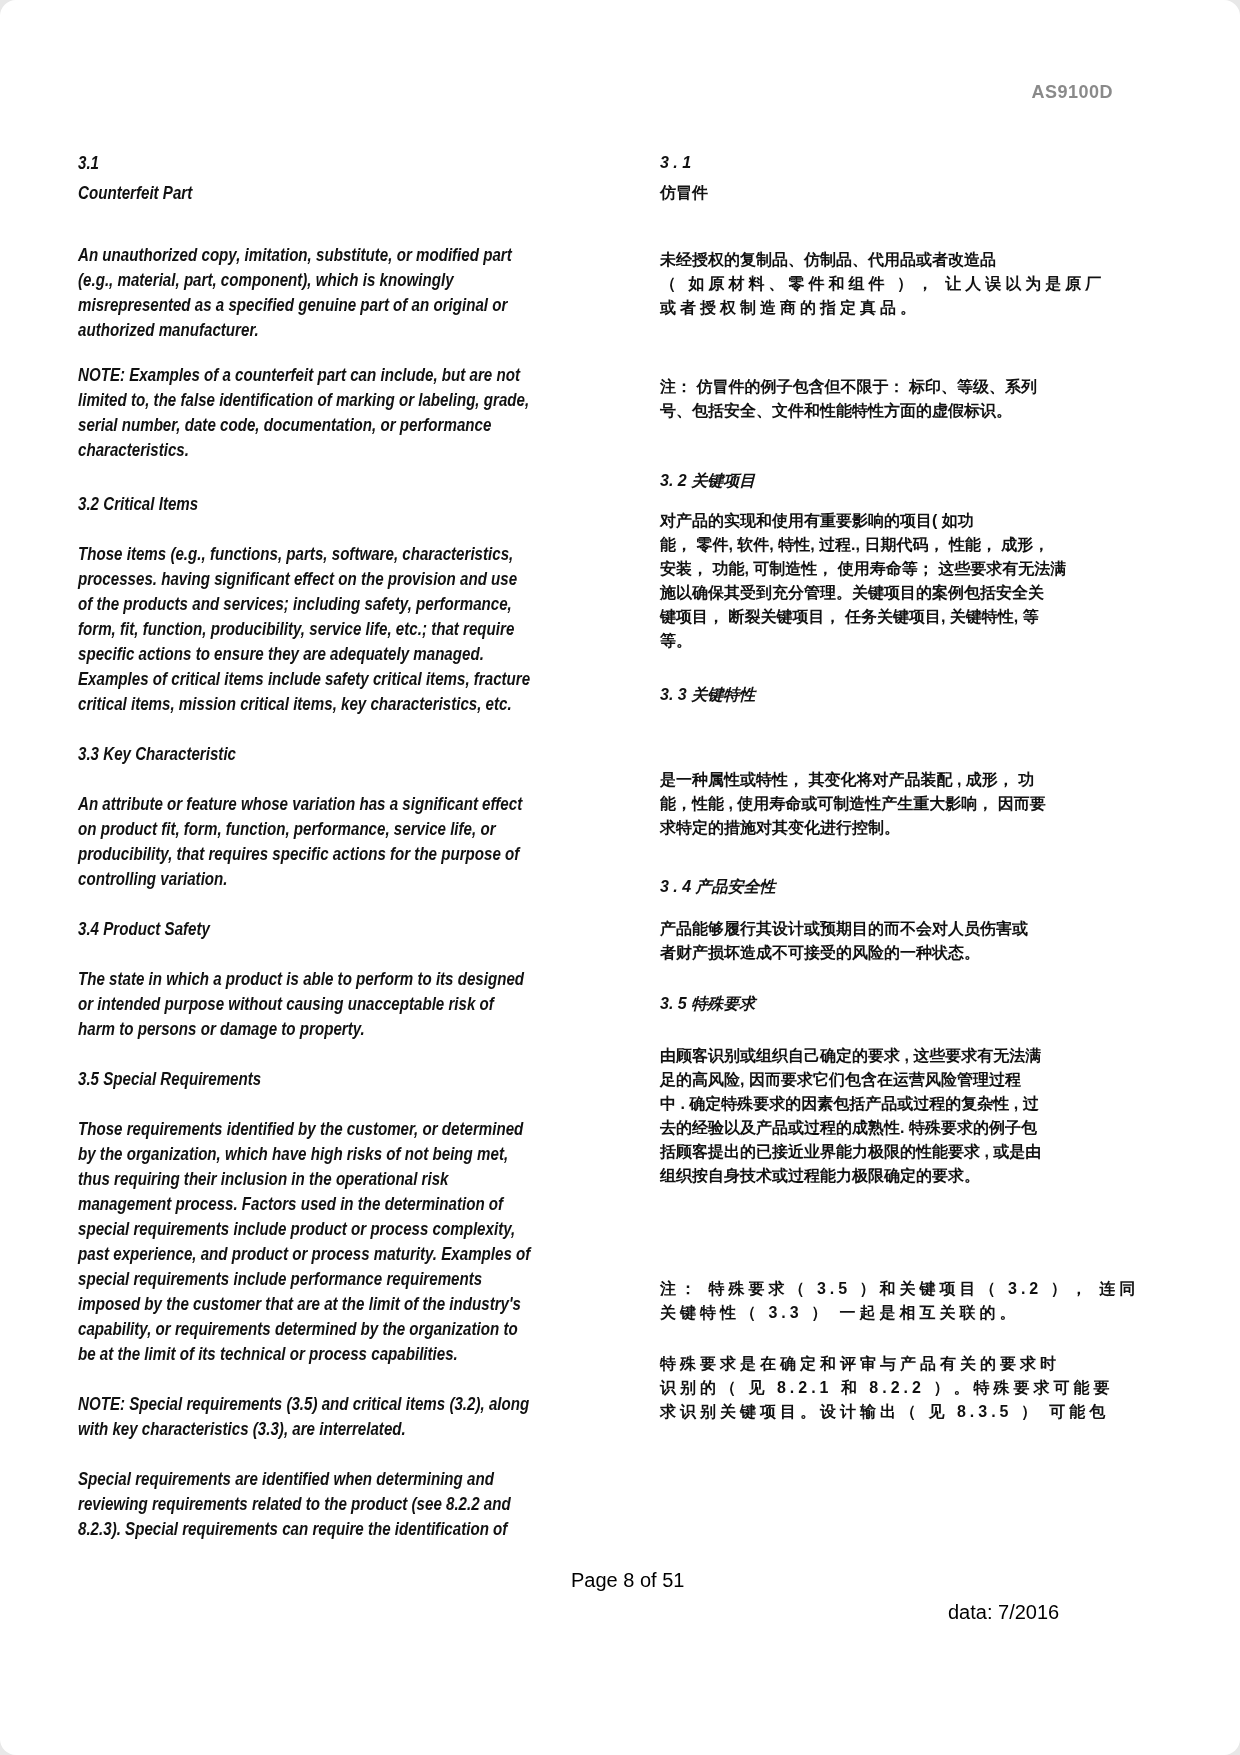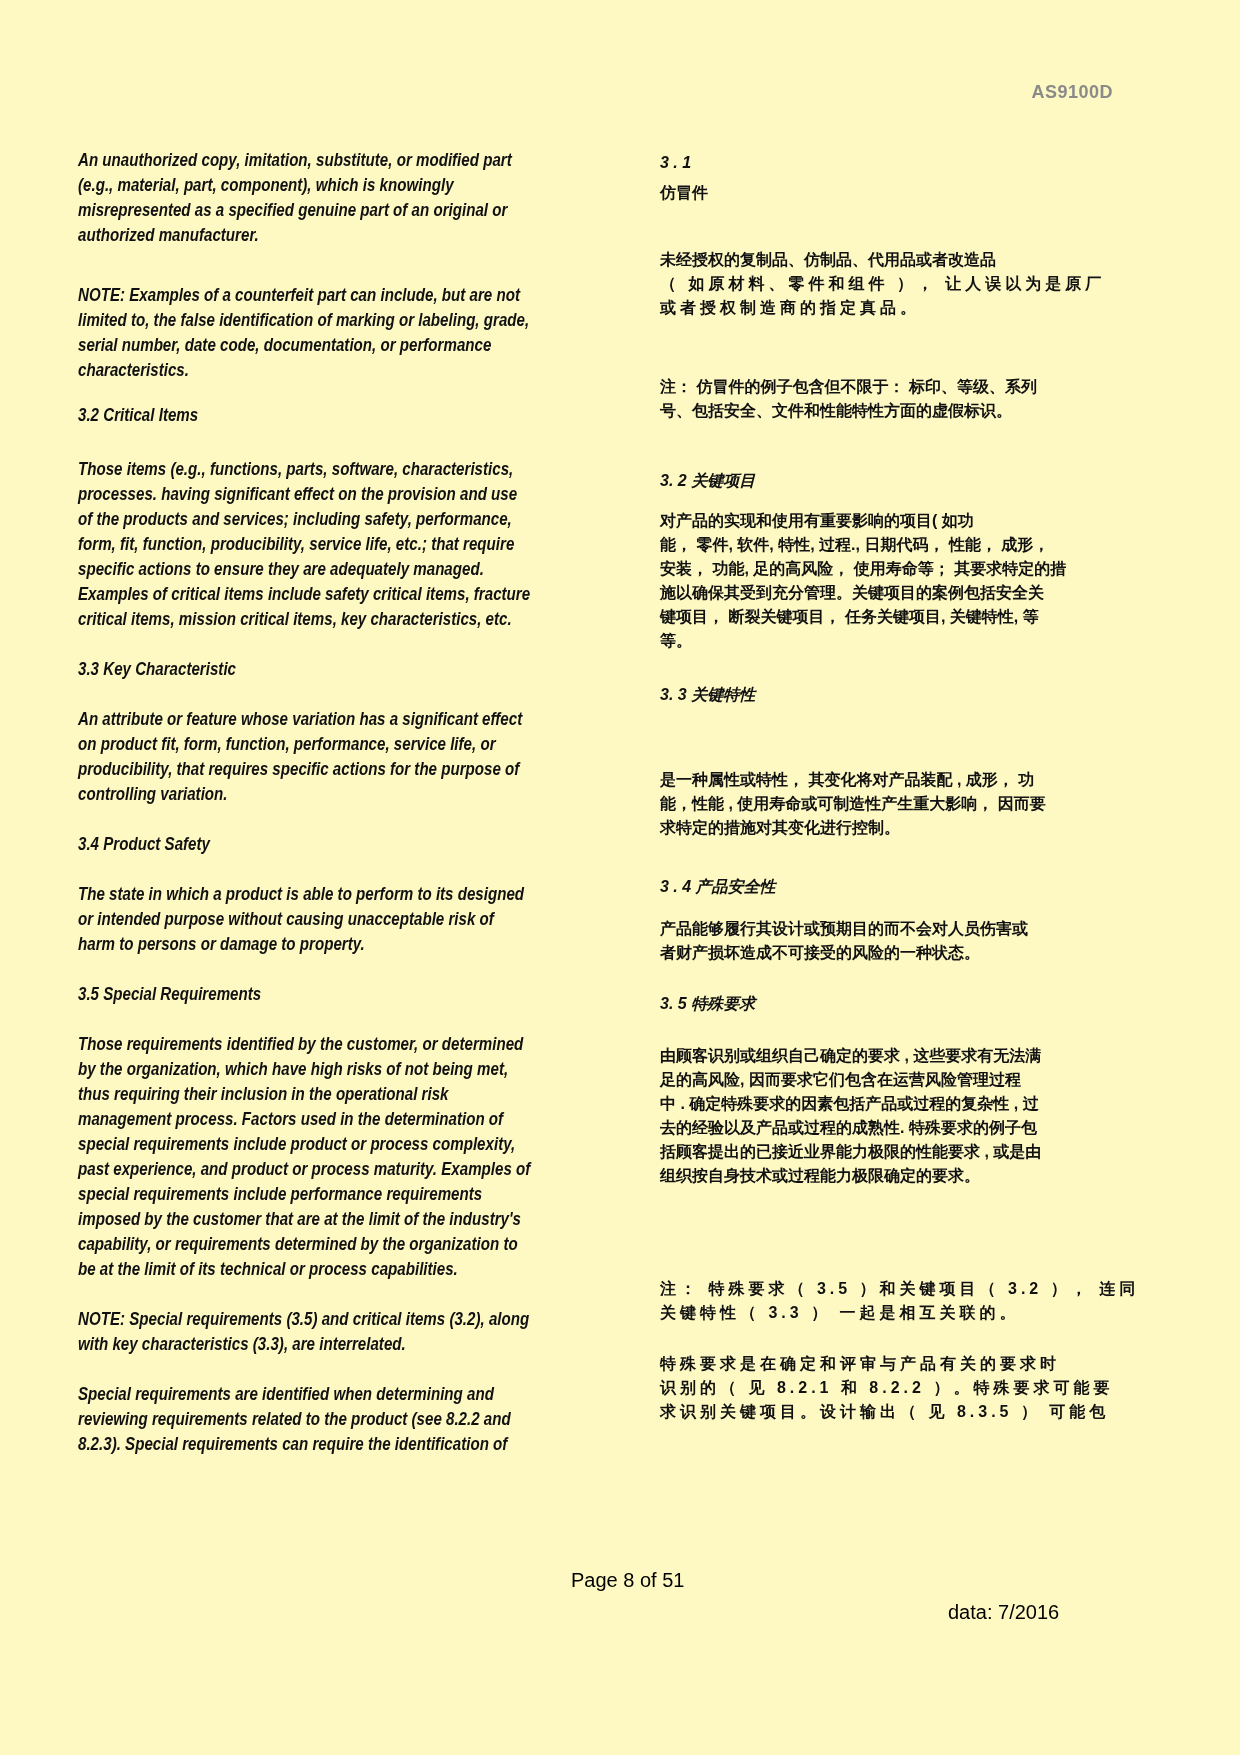--- a/index.html
+++ b/index.html
@@ -68,24 +68,28 @@
     font-size:20px; font-weight:normal; color:#000;margin-left:31px;
   }
   .footer-date {
     position:absolute; top:1601px; left:948px;
     font-size:20px; font-weight:normal; color:#000;
   }
 </style>
 </head>
 <body>
 
-<div class="page" style="background: #fef9c3;">
+<div class="page" style="background: #ffffff; border-radius: 16px;">
   <div class="doc-header" style="color: rgb(138, 138, 138);">AS9100D</div>
 
   <div class="col col-left" id="col-left">
+      <div class="block title">
+        <div class="line">3.1</div>
+        <div class="line">Counterfeit Part</div>
+      </div>
       <div class="block para">
         <div class="line">An unauthorized copy, imitation, substitute, or modified part</div>
         <div class="line">(e.g., material, part, component), which is knowingly</div>
         <div class="line">misrepresented as a specified genuine part of an original or</div>
         <div class="line">authorized manufacturer.</div>
       </div>
       <div class="block para">
         <div class="line">NOTE: Examples of a counterfeit part can include, but are not</div>
         <div class="line">limited to, the false identification of marking or labeling, grade,</div>
         <div class="line">serial number, date code, documentation, or performance</div>
@@ -159,21 +163,21 @@
       <div class="block para">
         <div class="line">注： 仿冒件的例子包含但不限于： 标印、等级、系列</div>
         <div class="line">号、包括安全、文件和性能特性方面的虚假标识。</div>
       </div>
       <div class="block heading">
         <div class="line">3. 2 关键项目</div>
       </div>
       <div class="block para">
         <div class="line">对产品的实现和使用有重要影响的项目( 如功</div>
         <div class="line">能， 零件, 软件, 特性, 过程., 日期代码， 性能， 成形，</div>
-        <div class="line">安装， 功能, 足的高风险， 使用寿命等； 其要求特定的措</div>
+        <div class="line">安装， 功能, 可制造性， 使用寿命等； 这些要求有无法满</div>
         <div class="line">施以确保其受到充分管理。关键项目的案例包括安全关</div>
         <div class="line">键项目， 断裂关键项目， 任务关键项目, 关键特性, 等</div>
         <div class="line">等。</div>
       </div>
       <div class="block heading">
         <div class="line">3. 3 关键特性</div>
       </div>
       <div class="block para">
         <div class="line">是一种属性或特性， 其变化将对产品装配 , 成形， 功</div>
         <div class="line">能，性能 , 使用寿命或可制造性产生重大影响， 因而要</div>

